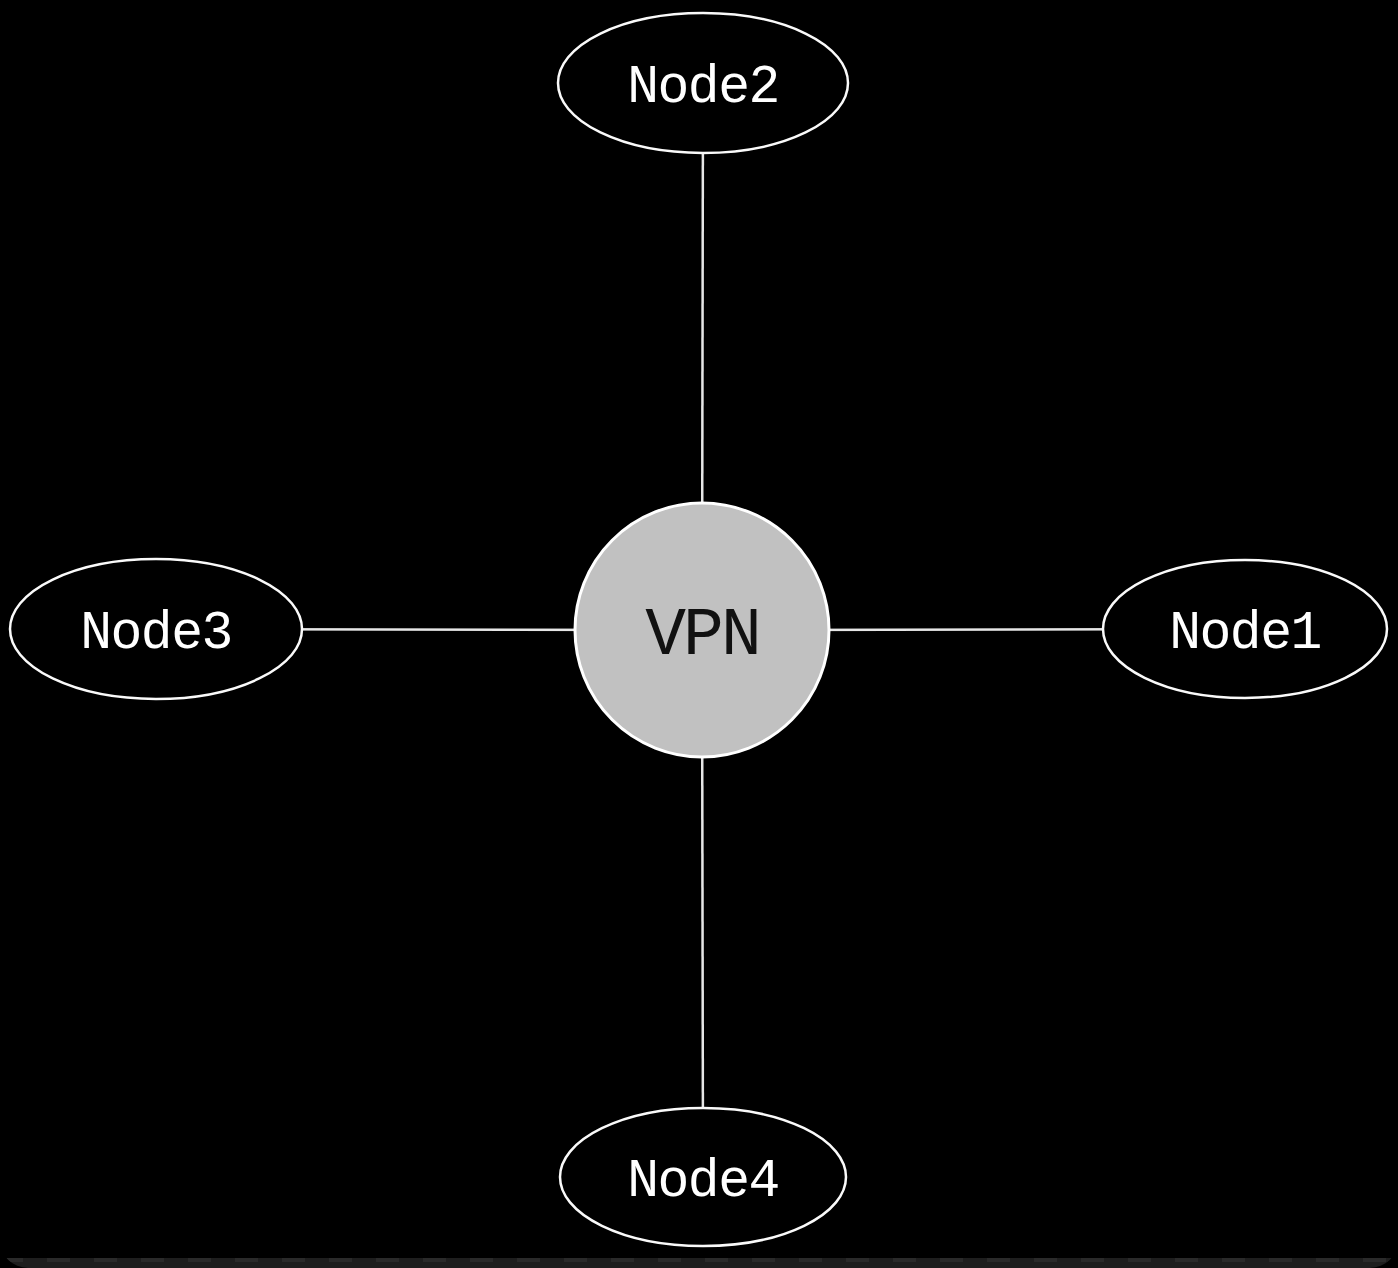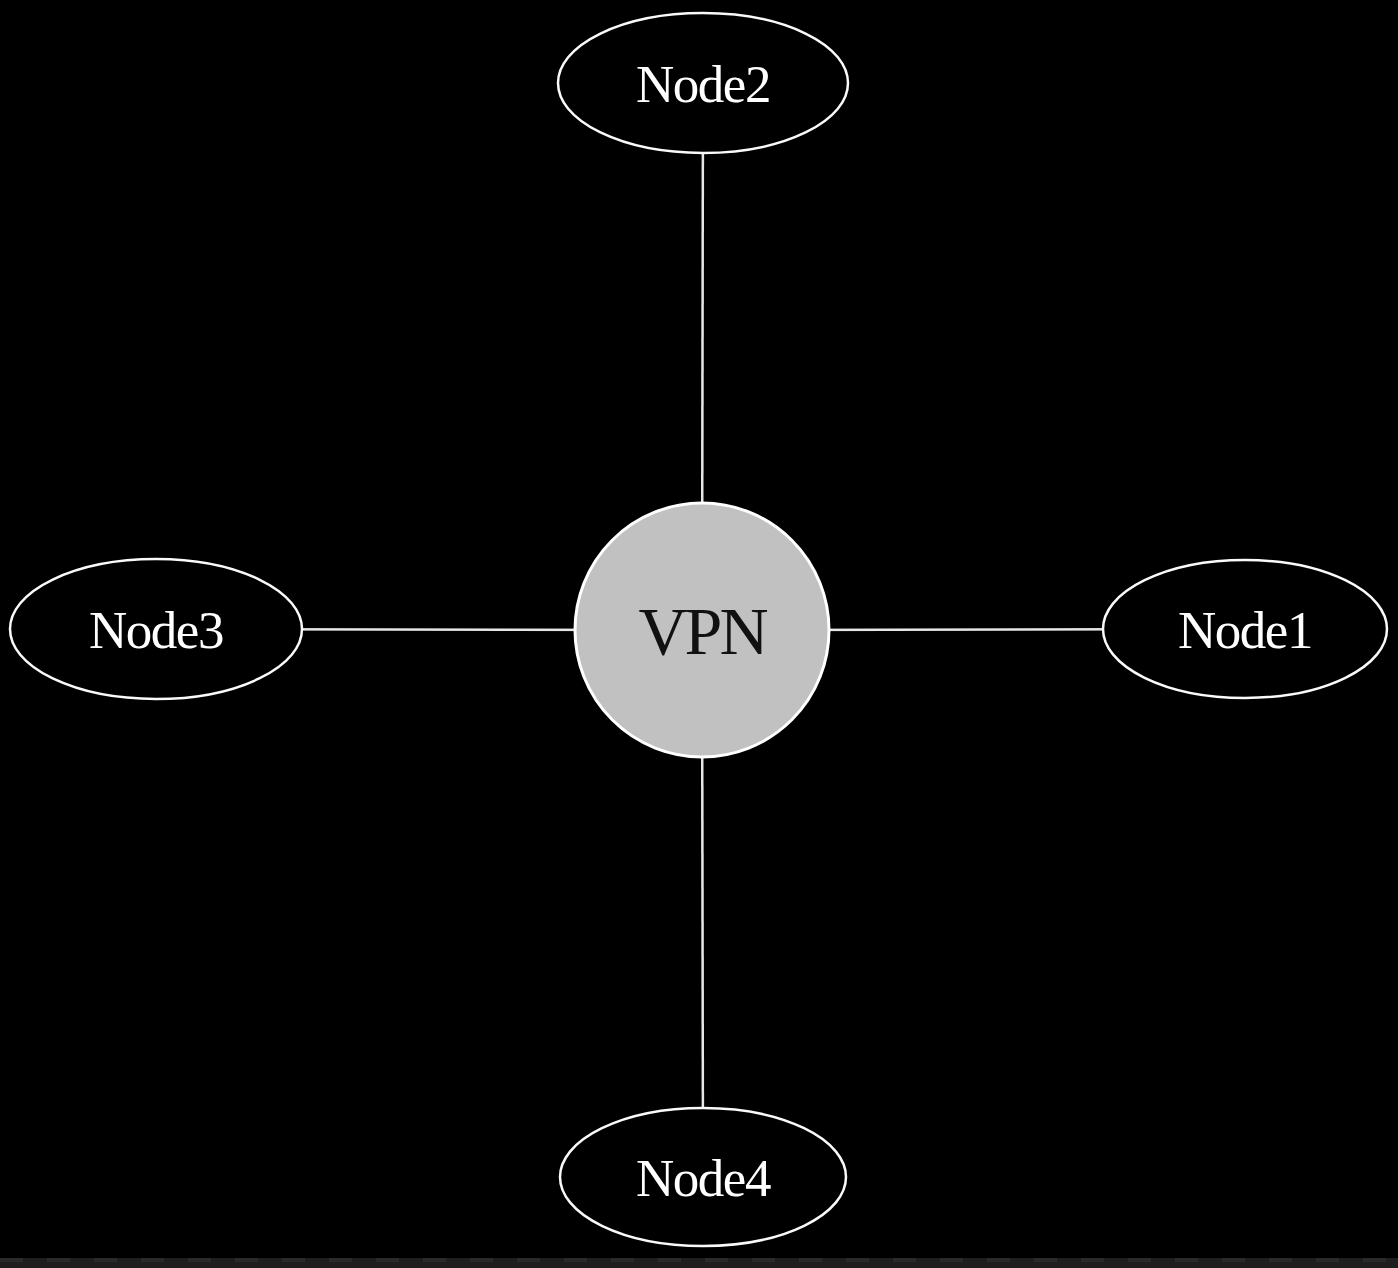--- a/index.html
+++ b/index.html
@@ -6,21 +6,22 @@
     margin: 0;
     padding: 0;
     background: #000;
   }
   #stage {
     position: relative;
     width: 1398px;
     height: 1268px;
     background: var(--background, #000000);
     overflow: hidden;
-    font-family: Liberation Serif, serif;
+    font-family: Liberation Mono, monospace;
+    border-radius: 28px;
   }
   #stage svg {
     position: absolute;
     top: 0;
     left: 0;
     display: block;
   }
   .edge {
     stroke: var(--edge-line, #e6e6e6);
     stroke-width: 2.5;

